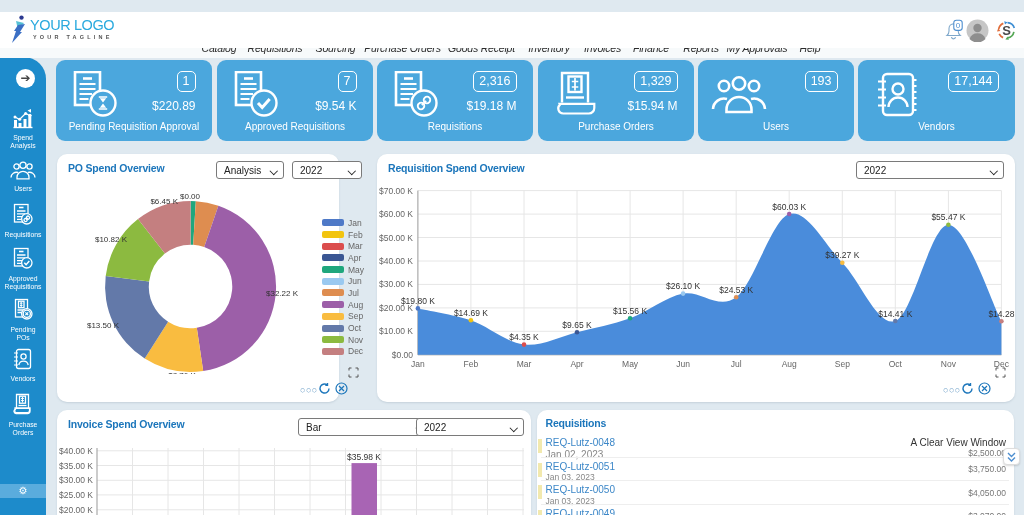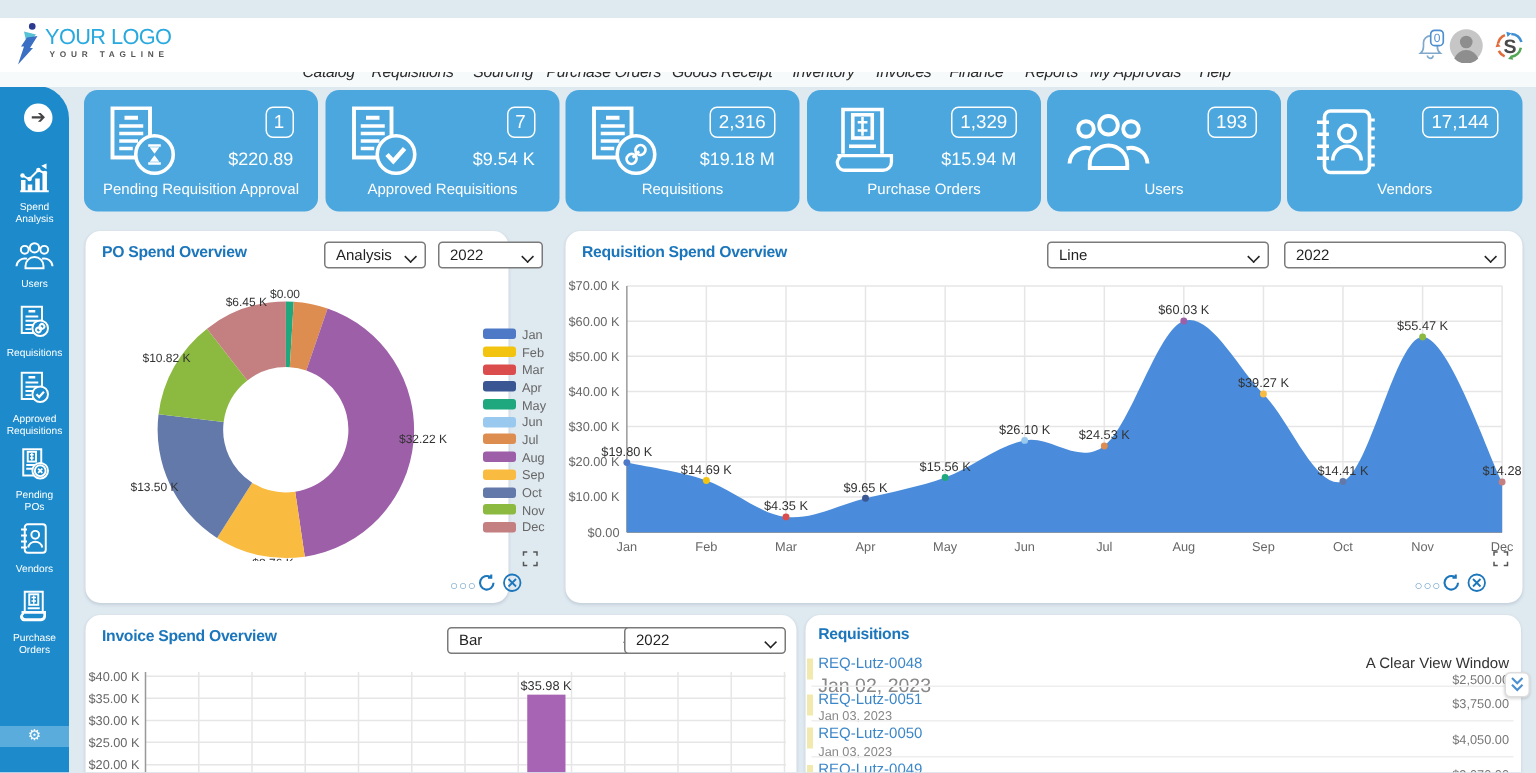--- a/index.html
+++ b/index.html
@@ -363,21 +363,20 @@
         <circle cx="6.5" cy="6.5" r="5.5" fill="none" stroke="#1C76BB" stroke-width="1.2"></circle>
         <path d="M4 4 l5 5 M9 4 l-5 5" stroke="#1C76BB" stroke-width="1.2"></path>
       </svg>
     <svg class="abs" style="left:291px;top:213px" width="11" height="11" viewBox="0 0 11 11">
         <path d="M1 3.5 v-2.5 h2.5 M7.5 1 h2.5 v2.5 M10 7.5 v2.5 h-2.5 M3.5 10 h-2.5 v-2.5" fill="none" stroke="#555" stroke-width="1"></path>
       </svg>
   </div>
 
   <div class="card" style="left:377px;top:154px;width:638px;height:248px">
     <div class="ctitle">Requisition Spend Overview</div>
-    <div class="sel" style="left:321px;top:7px;width:148px">Line</div>
     <div class="sel" style="left:479px;top:7px;width:148px">2022</div>
     <svg style="position:absolute;left:0;top:0" width="638" height="248" viewBox="377 154 638 248">
       <g stroke="#E6E6E6" stroke-width="1">
         <line x1="417.9" y1="331.3" x2="1001.4" y2="331.3"></line>
         <line x1="417.9" y1="307.9" x2="1001.4" y2="307.9"></line>
         <line x1="417.9" y1="284.4" x2="1001.4" y2="284.4"></line>
         <line x1="417.9" y1="261.0" x2="1001.4" y2="261.0"></line>
         <line x1="417.9" y1="237.5" x2="1001.4" y2="237.5"></line>
         <line x1="417.9" y1="214.1" x2="1001.4" y2="214.1"></line>
         <line x1="417.9" y1="190.6" x2="1001.4" y2="190.6"></line>
@@ -494,21 +493,21 @@
         <text x="93" y="512.8" text-anchor="end">$20.00 K</text>
       </g>
       <text x="364" y="460.1" font-size="8.5" fill="#333" text-anchor="middle">$35.98 K</text>
     </svg>
   </div>
 
   <div class="card" style="left:536.5px;top:410px;width:477.5px;height:105px;border-bottom-left-radius:0;border-bottom-right-radius:0;overflow:hidden">
     <div class="ctitle" style="left:9px;top:7px">Requisitions</div>
     <div class="abs" style="left:1.5px;top:29px;width:3.5px;height:14px;background:#F2E9AE"></div>
     <div class="abs" style="left:9px;top:27px;font-size:10px;color:#3C87C8">REQ-Lutz-0048</div>
-    <div class="abs" style="left:9px;top:38.5px;font-size:13px;color:#888">Jan 02, 2023</div>
+    <div class="abs" style="left:9px;top:38.5px;font-size:10px;color:#888">Jan 02, 2023</div>
     <div class="abs" style="right:8px;top:27px;font-size:10px;color:#333">A Clear View Window</div>
     <div class="abs" style="right:8px;top:37.5px;font-size:8.5px;color:#777">$2,500.00</div>
     <div class="abs" style="left:4px;top:46.7px;width:468px;border-top:1px solid #eee"></div>
     <div class="abs" style="left:1.5px;top:52.5px;width:3.5px;height:14px;background:#F2E9AE"></div>
     <div class="abs" style="left:9px;top:50.5px;font-size:10px;color:#3C87C8">REQ-Lutz-0051</div>
     <div class="abs" style="left:9px;top:62px;font-size:8.5px;color:#888">Jan 03, 2023</div>
     <div class="abs" style="right:8px;top:53.5px;font-size:8.5px;color:#777">$3,750.00</div>
     <div class="abs" style="left:4px;top:70.4px;width:468px;border-top:1px solid #eee"></div>
     <div class="abs" style="left:1.5px;top:75px;width:3.5px;height:14px;background:#F2E9AE"></div>
     <div class="abs" style="left:9px;top:74px;font-size:10px;color:#3C87C8">REQ-Lutz-0050</div>

